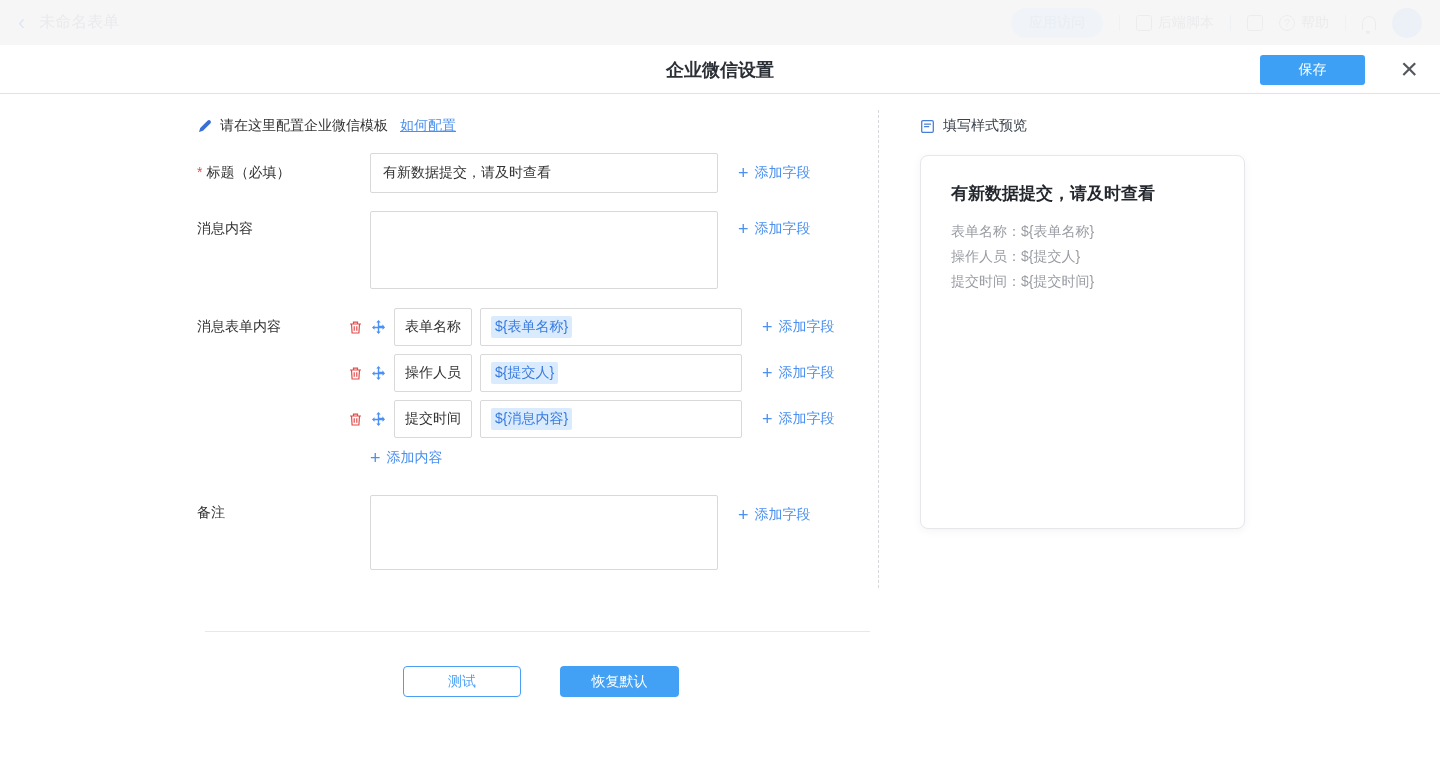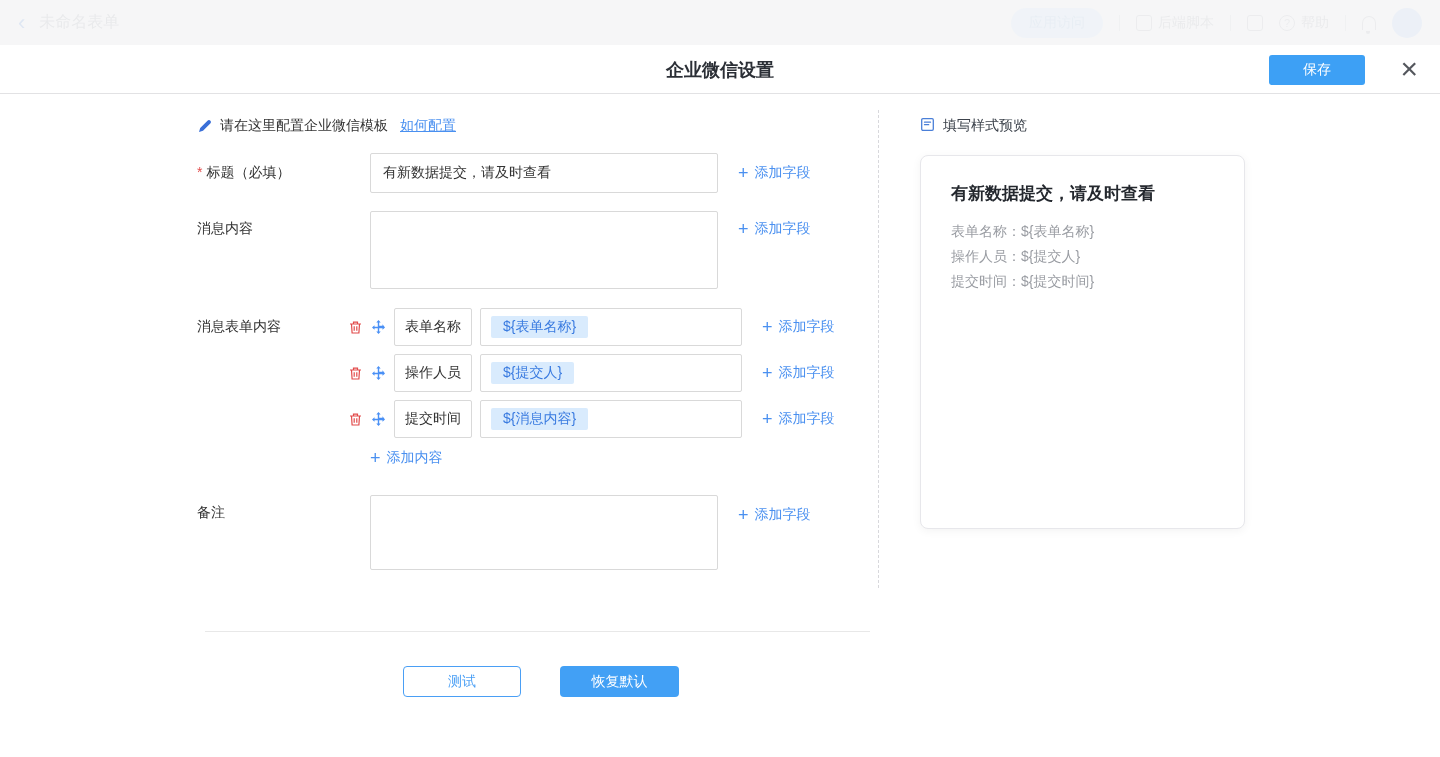--- a/index.html
+++ b/index.html
@@ -22,21 +22,21 @@
   .tb-ic.round { border-radius:50%; display:flex; align-items:center; justify-content:center; font-size:11px; color:#9aa0a8; }
   .tb-bell { width:14px; height:14px; border:1.5px solid #9aa0a8; border-bottom:none; border-radius:8px 8px 0 0; position:relative; }
   .tb-bell::after { content:''; position:absolute; left:3px; bottom:-4px; width:4px; height:3px; border-radius:0 0 3px 3px; background:#9aa0a8; }
   .tb-avatar { width:30px; height:30px; border-radius:50%; background:#9dbdf0; }
 
   
   .modal { position:absolute; top:45px; left:0; width:1440px; height:712px; background:#fff; }
   .modal-header { position:relative; height:49px; border-bottom:1px solid #e2e2e4; }
   .modal-title { position:absolute; left:0; right:0; top:13px; text-align:center;
     font-size:18px; font-weight:600; color:#2b2f36; }
-  .save-btn { position:absolute; right:75px; top:10px; width:96px; height:30px;
+  .save-btn { position:absolute; right:75px; top:10px; width:105px; height:30px;
     background:#3da0f5; color:#fff; border:none; border-radius:3px; font-size:14px;
     font-family:inherit; cursor:pointer; }
   .close-x { position:absolute; right:22px; top:5px; font-size:30px; font-weight:300;
     color:#54575d; line-height:38px; cursor:pointer; }
 
   .modal-body { position:relative; height:662px; }
 
   
   .vdivider { position:absolute; left:878px; top:16px; height:478px; width:0;
     border-left:1px dashed #d8d8dc; }
@@ -63,21 +63,21 @@
 
   .content-block { margin-top:19px; }
   .crow { display:flex; align-items:center; height:38px; margin-bottom:8px; }
   .crow .clabel { width:151px; color:#333; flex:none; align-self:center; }
   .crow-spacer { width:151px; flex:none; }
   .icon-btn { width:15px; height:15px; margin-right:8px; cursor:pointer; flex:none; display:flex; }
   .name-input { width:78px; height:38px; border:1px solid #d9d9d9; border-radius:2px;
     padding:0 10px; font-size:14px; color:#333; font-family:inherit; outline:none; flex:none; }
   .vinput { width:262px; height:38px; border:1px solid #d9d9d9; border-radius:2px;
     margin-left:8px; display:flex; align-items:center; padding:0 10px; cursor:text; }
-  .token { background:#d9ebfd; color:#3a7be0; padding:2px 12px; border-radius:2px; font-size:14px; }
+  .token { background:#d9ebfd; color:#3a7be0; padding:2px 4px; border-radius:2px; font-size:14px; }
   .crow .addlink { padding-top:0; align-self:center; }
 
   .addcontent { margin-top:11px; margin-left:173px; height:18px; }
   .addcontent .addlink { margin-left:0; padding-top:0; }
 
   .remark-row { margin-top:28px; }
 
   .color-row { margin-top:26px; margin-left:173px; display:flex; align-items:center; gap:12px; height:18px; }
   .color-label { color:#333; margin-right:6px; }
   .radio-opt { display:flex; align-items:center; gap:7px; cursor:pointer; margin-right:18px; }
@@ -89,21 +89,21 @@
 
   .hdivider { margin-top:61px; margin-left:8px; width:665px; border-top:1px solid #e8e8e8; }
   .btn-row { margin-top:34px; display:flex; gap:39px; }
   .test-btn { margin-left:206px; width:118px; height:31px; background:#fff; color:#4a9ff5;
     border:1px solid #4a9ff5; border-radius:4px; font-size:14px; font-family:inherit; cursor:pointer; }
   .restore-btn { width:119px; height:31px; background:#42a0f5; color:#fff; border:none;
     border-radius:4px; font-size:14px; font-family:inherit; cursor:pointer; }
 
   
   .preview-area { position:absolute; left:920px; top:0; width:325px; }
-  .pv-header { margin-top:23px; display:flex; align-items:flex-start; gap:8px; color:#3c424b; }
+  .pv-header { margin-top:23px; display:flex; align-items:center; gap:8px; color:#3c424b; }
   .pv-card { margin-top:20px; width:325px; height:374px; border:1px solid #e7e7eb;
     border-radius:8px; box-shadow:0 2px 10px rgba(0,0,0,.05); padding:26px 30px; background:#fff; }
   .pv-title { font-size:17px; font-weight:700; color:#24282e; margin-bottom:14px; }
   .pv-line { color:#9a9da3; font-size:14px; line-height:25px; }
 
   svg { display:block; }
 </style>
 </head>
 <body>
 

